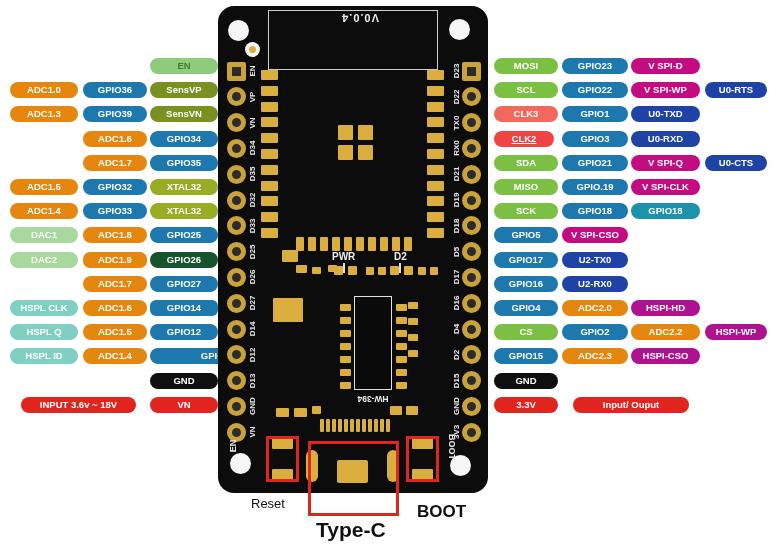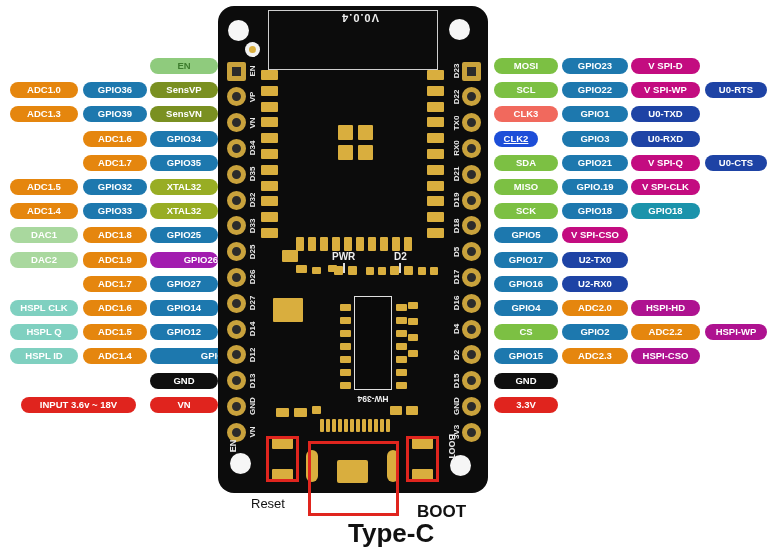--- a/index.html
+++ b/index.html
@@ -71,21 +71,21 @@
   <div class="pad" style="left:412px;top:438px;width:21px;height:11px;"></div>
   <div class="pad" style="left:412px;top:469px;width:21px;height:11px;"></div>
   <div class="redbox" style="left:406px;top:436px;width:33px;height:46px;"></div>
 
   <div class="pad" style="left:306px;top:450px;width:12px;height:32px;border-radius:6px;"></div>
   <div class="pad" style="left:387px;top:450px;width:12px;height:32px;border-radius:6px;"></div>
   <div class="pad" style="left:337px;top:460px;width:31px;height:23px;border-radius:2px;"></div>
   <div class="redbox" style="left:308px;top:441px;width:91px;height:75px;"></div>
 
   <div class="caption" style="left:251px;top:496px;font-size:13px;">Reset</div>
-  <div class="caption" style="left:316px;top:518px;font-size:26px;font-weight:bold;margin-left:32px;">Type-C</div>
+  <div class="caption" style="left:316px;top:518px;font-size:21px;font-weight:bold;">Type-C</div>
   <div class="caption" style="left:417px;top:502px;font-size:17px;font-weight:bold;">BOOT</div>
 
 <div class="chip" style="left: 150px; top: 58px; width: 68px; background: rgb(143, 203, 125); color: rgb(62, 125, 46);">EN</div>
     <div class="chip" style="left: 10px; top: 82.2px; width: 68px; background: rgb(229, 134, 14); color: rgb(255, 255, 255);">ADC1.0</div>
     <div class="chip" style="left: 83px; top: 82.2px; width: 64px; background: rgb(29, 120, 174); color: rgb(255, 255, 255);">GPIO36</div>
     <div class="chip" style="left: 150px; top: 82.2px; width: 68px; background: rgb(122, 144, 33); color: rgb(255, 255, 255);">SensVP</div>
     <div class="chip" style="left: 10px; top: 106.4px; width: 68px; background: rgb(229, 134, 14); color: rgb(255, 255, 255);">ADC1.3</div>
     <div class="chip" style="left: 83px; top: 106.4px; width: 64px; background: rgb(29, 120, 174); color: rgb(255, 255, 255);">GPIO39</div>
     <div class="chip" style="left: 150px; top: 106.4px; width: 68px; background: rgb(122, 144, 33); color: rgb(255, 255, 255);">SensVN</div>
     <div class="chip" style="left: 83px; top: 130.6px; width: 64px; background: rgb(229, 134, 14); color: rgb(255, 255, 255);">ADC1.6</div>
@@ -96,21 +96,21 @@
     <div class="chip" style="left: 83px; top: 179px; width: 64px; background: rgb(29, 120, 174); color: rgb(255, 255, 255);">GPIO32</div>
     <div class="chip" style="left: 150px; top: 179px; width: 68px; background: rgb(152, 173, 36); color: rgb(255, 255, 255);">XTAL32</div>
     <div class="chip" style="left: 10px; top: 203.2px; width: 68px; background: rgb(229, 134, 14); color: rgb(255, 255, 255);">ADC1.4</div>
     <div class="chip" style="left: 83px; top: 203.2px; width: 64px; background: rgb(29, 120, 174); color: rgb(255, 255, 255);">GPIO33</div>
     <div class="chip" style="left: 150px; top: 203.2px; width: 68px; background: rgb(152, 173, 36); color: rgb(255, 255, 255);">XTAL32</div>
     <div class="chip" style="left: 10px; top: 227.4px; width: 68px; background: rgb(169, 216, 158); color: rgb(255, 255, 255);">DAC1</div>
     <div class="chip" style="left: 83px; top: 227.4px; width: 64px; background: rgb(229, 134, 14); color: rgb(255, 255, 255);">ADC1.8</div>
     <div class="chip" style="left: 150px; top: 227.4px; width: 68px; background: rgb(29, 120, 174); color: rgb(255, 255, 255);">GPIO25</div>
     <div class="chip" style="left: 10px; top: 251.6px; width: 68px; background: rgb(169, 216, 158); color: rgb(255, 255, 255);">DAC2</div>
     <div class="chip" style="left: 83px; top: 251.6px; width: 64px; background: rgb(229, 134, 14); color: rgb(255, 255, 255); border-radius: 7px;">ADC1.9</div>
-    <div class="chip" style="left: 150px; top: 251.6px; width: 68px; background: #a21caf; color: rgb(255, 255, 255); text-align: right;">GPIO26</div>
+    <div class="chip" style="left: 150px; top: 251.6px; width: 68px; background: #14532d; color: rgb(255, 255, 255);">GPIO26</div>
     <div class="chip" style="left: 83px; top: 275.8px; width: 64px; background: rgb(229, 134, 14); color: rgb(255, 255, 255);">ADC1.7</div>
     <div class="chip" style="left: 150px; top: 275.8px; width: 68px; background: rgb(29, 120, 174); color: rgb(255, 255, 255);">GPIO27</div>
     <div class="chip" style="left: 10px; top: 300px; width: 68px; background: rgb(127, 208, 192); color: rgb(255, 255, 255);">HSPL CLK</div>
     <div class="chip" style="left: 83px; top: 300px; width: 64px; background: rgb(229, 134, 14); color: rgb(255, 255, 255);">ADC1.6</div>
     <div class="chip" style="left: 150px; top: 300px; width: 68px; background: rgb(29, 120, 174); color: rgb(255, 255, 255); border-radius: 6px;">GPIO14</div>
     <div class="chip" style="left: 10px; top: 324.2px; width: 68px; background: rgb(127, 208, 192); color: rgb(255, 255, 255);">HSPL Q</div>
     <div class="chip" style="left: 83px; top: 324.2px; width: 64px; background: rgb(229, 134, 14); color: rgb(255, 255, 255);">ADC1.5</div>
     <div class="chip" style="left: 150px; top: 324.2px; width: 68px; background: rgb(29, 120, 174); color: rgb(255, 255, 255);">GPIO12</div>
     <div class="chip" style="left: 10px; top: 348.4px; width: 68px; background: rgb(127, 208, 192); color: rgb(255, 255, 255);">HSPL ID</div>
     <div class="chip" style="left: 83px; top: 348.4px; width: 64px; background: rgb(229, 134, 14); color: rgb(255, 255, 255);">ADC1.4</div>
@@ -121,21 +121,21 @@
     <div class="chip" style="left: 494px; top: 58px; width: 64px; background: rgb(124, 192, 67); color: rgb(255, 255, 255);">MOSI</div>
     <div class="chip" style="left: 562px; top: 58px; width: 66px; background: rgb(29, 120, 174); color: rgb(255, 255, 255);">GPIO23</div>
     <div class="chip" style="left: 631px; top: 58px; width: 69px; background: rgb(195, 12, 128); color: rgb(255, 255, 255);">V SPI-D</div>
     <div class="chip" style="left: 494px; top: 82.2px; width: 64px; background: rgb(124, 192, 67); color: rgb(255, 255, 255);">SCL</div>
     <div class="chip" style="left: 562px; top: 82.2px; width: 66px; background: rgb(29, 120, 174); color: rgb(255, 255, 255);">GPIO22</div>
     <div class="chip" style="left: 631px; top: 82.2px; width: 69px; background: rgb(195, 12, 128); color: rgb(255, 255, 255);">V SPI-WP</div>
     <div class="chip" style="left: 705px; top: 82.2px; width: 62px; background: rgb(30, 67, 165); color: rgb(255, 255, 255);">U0-RTS</div>
     <div class="chip" style="left: 494px; top: 106.4px; width: 64px; background: rgb(241, 105, 93); color: rgb(255, 255, 255);">CLK3</div>
     <div class="chip" style="left: 562px; top: 106.4px; width: 66px; background: rgb(29, 120, 174); color: rgb(255, 255, 255);">GPIO1</div>
     <div class="chip" style="left: 631px; top: 106.4px; width: 69px; background: rgb(30, 67, 165); color: rgb(255, 255, 255);">U0-TXD</div>
-    <div class="chip" style="left: 494px; top: 130.6px; width: 44px; background: #1d4ed8; color: rgb(255, 255, 255); text-decoration: underline;">CLK2</div>
+    <div class="chip" style="left: 494px; top: 130.6px; width: 60px; background: #ef4444; color: rgb(255, 255, 255); text-decoration: underline;">CLK2</div>
     <div class="chip" style="left: 562px; top: 130.6px; width: 66px; background: rgb(29, 120, 174); color: rgb(255, 255, 255);">GPIO3</div>
     <div class="chip" style="left: 631px; top: 130.6px; width: 69px; background: rgb(30, 67, 165); color: rgb(255, 255, 255);">U0-RXD</div>
     <div class="chip" style="left: 494px; top: 154.8px; width: 64px; background: rgb(124, 192, 67); color: rgb(255, 255, 255);">SDA</div>
     <div class="chip" style="left: 562px; top: 154.8px; width: 66px; background: rgb(29, 120, 174); color: rgb(255, 255, 255);">GPIO21</div>
     <div class="chip" style="left: 631px; top: 154.8px; width: 69px; background: rgb(195, 12, 128); color: rgb(255, 255, 255);">V SPI-Q</div>
     <div class="chip" style="left: 705px; top: 154.8px; width: 62px; background: rgb(30, 67, 165); color: rgb(255, 255, 255);">U0-CTS</div>
     <div class="chip" style="left: 494px; top: 179px; width: 64px; background: rgb(124, 192, 67); color: rgb(255, 255, 255);">MISO</div>
     <div class="chip" style="left: 562px; top: 179px; width: 66px; background: rgb(29, 120, 174); color: rgb(255, 255, 255);">GPIO.19</div>
     <div class="chip" style="left: 631px; top: 179px; width: 69px; background: rgb(195, 12, 128); color: rgb(255, 255, 255);">V SPI-CLK</div>
     <div class="chip" style="left: 494px; top: 203.2px; width: 64px; background: rgb(124, 192, 67); color: rgb(255, 255, 255);">SCK</div>
@@ -152,20 +152,21 @@
     <div class="chip" style="left: 631px; top: 300px; width: 69px; background: rgb(174, 18, 144); color: rgb(255, 255, 255);">HSPI-HD</div>
     <div class="chip" style="left: 494px; top: 324.2px; width: 64px; background: rgb(124, 192, 67); color: rgb(255, 255, 255);">CS</div>
     <div class="chip" style="left: 562px; top: 324.2px; width: 66px; background: rgb(29, 120, 174); color: rgb(255, 255, 255);">GPIO2</div>
     <div class="chip" style="left: 631px; top: 324.2px; width: 69px; background: rgb(229, 134, 14); color: rgb(255, 255, 255);">ADC2.2</div>
     <div class="chip" style="left: 705px; top: 324.2px; width: 62px; background: rgb(174, 18, 144); color: rgb(255, 255, 255);">HSPI-WP</div>
     <div class="chip" style="left: 494px; top: 348.4px; width: 64px; background: rgb(29, 120, 174); color: rgb(255, 255, 255);">GPIO15</div>
     <div class="chip" style="left: 562px; top: 348.4px; width: 66px; background: rgb(229, 134, 14); color: rgb(255, 255, 255);">ADC2.3</div>
     <div class="chip" style="left: 631px; top: 348.4px; width: 69px; background: rgb(174, 18, 144); color: rgb(255, 255, 255);">HSPI-CSO</div>
     <div class="chip" style="left: 494px; top: 372.6px; width: 64px; background: rgb(15, 15, 15); color: rgb(255, 255, 255);">GND</div>
     <div class="chip" style="left: 494px; top: 396.8px; width: 64px; background: rgb(224, 36, 30); color: rgb(255, 255, 255);">3.3V</div>
+    <div class="chip" style="left: 573.04px; top: 396.8px; width: 115.92px; background: rgb(224, 36, 30); color: rgb(255, 255, 255);">Input/ Ouput</div>
     <div class="hole sq" style="left: 226.5px; top: 61.5px;"></div>
     <div class="pinlabel" style="left: 252px; top: 71px;">EN</div>
     <div class="hole" style="left: 226.5px; top: 87.3px;"></div>
     <div class="pinlabel" style="left: 252px; top: 96.8px;">VP</div>
     <div class="hole" style="left: 226.5px; top: 113.1px;"></div>
     <div class="pinlabel" style="left: 252px; top: 122.6px;">VN</div>
     <div class="hole" style="left: 226.5px; top: 138.9px;"></div>
     <div class="pinlabel" style="left: 252px; top: 148.4px;">D34</div>
     <div class="hole" style="left: 226.5px; top: 164.7px;"></div>
     <div class="pinlabel" style="left: 252px; top: 174.2px;">D35</div>

